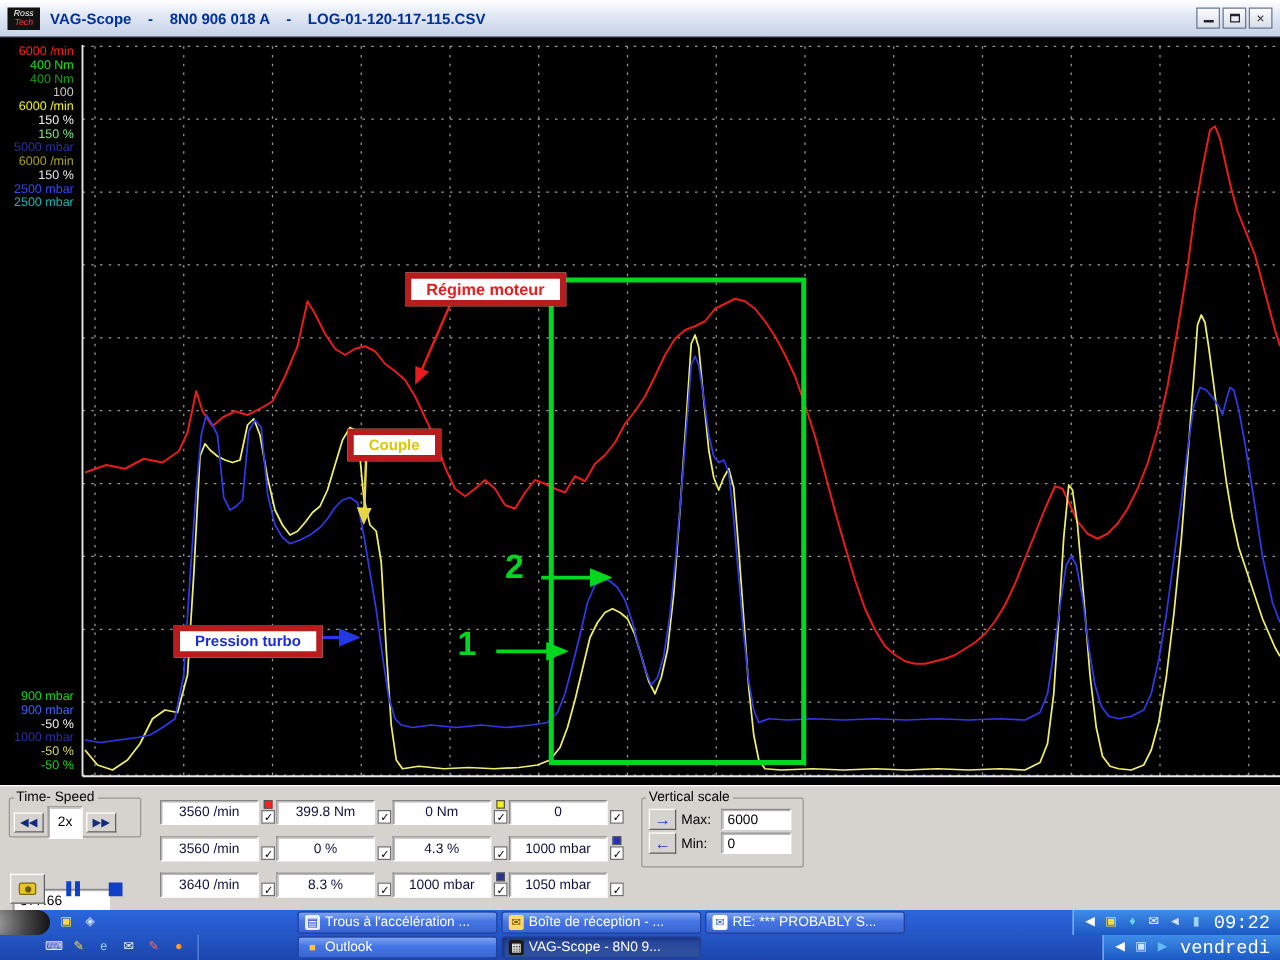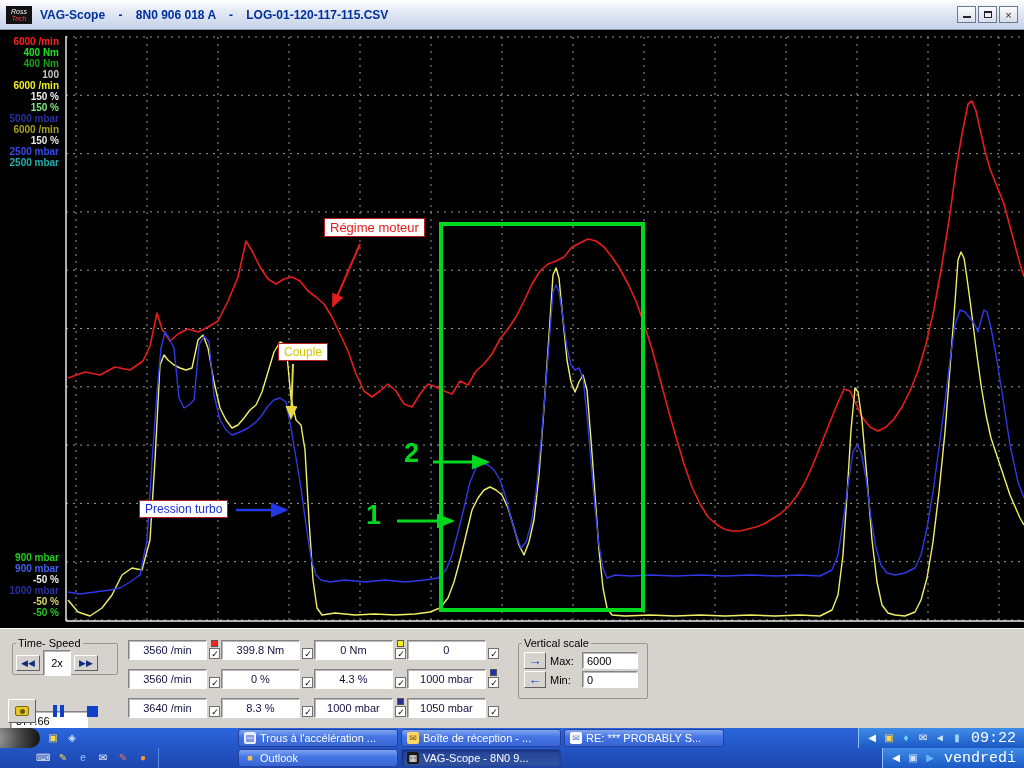--- a/index.html
+++ b/index.html
@@ -26,39 +26,39 @@
             display:flex; align-items:center; justify-content:center; font-size:11px; color:#223; }
   .glyph-min { width:8px; height:7px; border-bottom:2px solid #223; }
   .glyph-restore { width:8px; height:7px; border:1px solid #223; border-top:2px solid #223; }
 
   
   .main { position:absolute; left:0; top:30px; width:1024px; height:598px; background:#000; }
   #chart-svg { position:absolute; left:0; top:0; }
   .scale-col { position:absolute; left:0; width:62px; z-index:3; }
   #scale-top { top:6px; }
   #scale-bottom { top:522px; }
-  .scale-label { height:11px; line-height:11px; font-size:10px; font-weight:bold; text-align:right; padding-right:3px; }
+  .scale-label { height:11px; line-height:11px; font-size:10px; font-weight:normal; text-align:right; padding-right:3px; }
 
   .ann-box {
-    position:absolute; z-index:4; background:#fff; border:1px solid #b91c1c;
-    padding:1px 5px; font-weight:normal; font-size:13px; white-space:nowrap;
+    position:absolute; z-index:4; background:#fff; border:5px solid #b91c1c;
+    padding:1px 12px; font-weight:bold; font-size:13px; white-space:nowrap;
   }
   .ann-rpm    { left:324px; top:188px; color:#e81c1c; }
   .ann-couple { left:278px; top:313px; color:#d8c800; font-size:12px; }
   .ann-turbo  { left:139px; top:470px; color:#1a2fd8; font-size:12px; }
   .marker { position:absolute; z-index:4; color:#00d820; font-weight:bold; font-size:27px; }
   .marker-2 { left:404px; top:408px; }
   .marker-1 { left:366px; top:470px; }
 
   
   .controls {
     position:absolute; left:0; top:628px; width:1024px; height:100px;
     background:#d6d3ce; border-top:1px solid #fff; color:#000;
   }
-  fieldset { position:absolute; border:1px solid #97968c; border-radius:2px; margin:8px; padding:1px 3px; }
+  fieldset { position:absolute; border:1px solid #97968c; border-radius:2px; margin:3px; padding:1px 3px; }
   legend { font-size:11px; padding:0 2px; }
   .sunken { background:#fff; border:1px solid; border-color:#848484 #fff #fff #848484;
             box-shadow:inset 1px 1px 0 #b8b8b8; }
   .raised { background:#d6d3ce; border:1px solid; border-color:#fff #5f5f5f #5f5f5f #fff; }
 
   .ts-group { left:4px; top:0px; width:106px; height:38px; }
   .ts-row { display:flex; align-items:center; gap:3px; }
   .small-btn { width:24px; height:16px; font-size:9px; display:flex; align-items:center; justify-content:center; color:#102a80; }
   .speed-box { width:28px; height:26px; display:flex; align-items:center; justify-content:center; font-size:11px; }
   .time-display { position:absolute; left:10px; top:42px; width:78px; height:20px;

